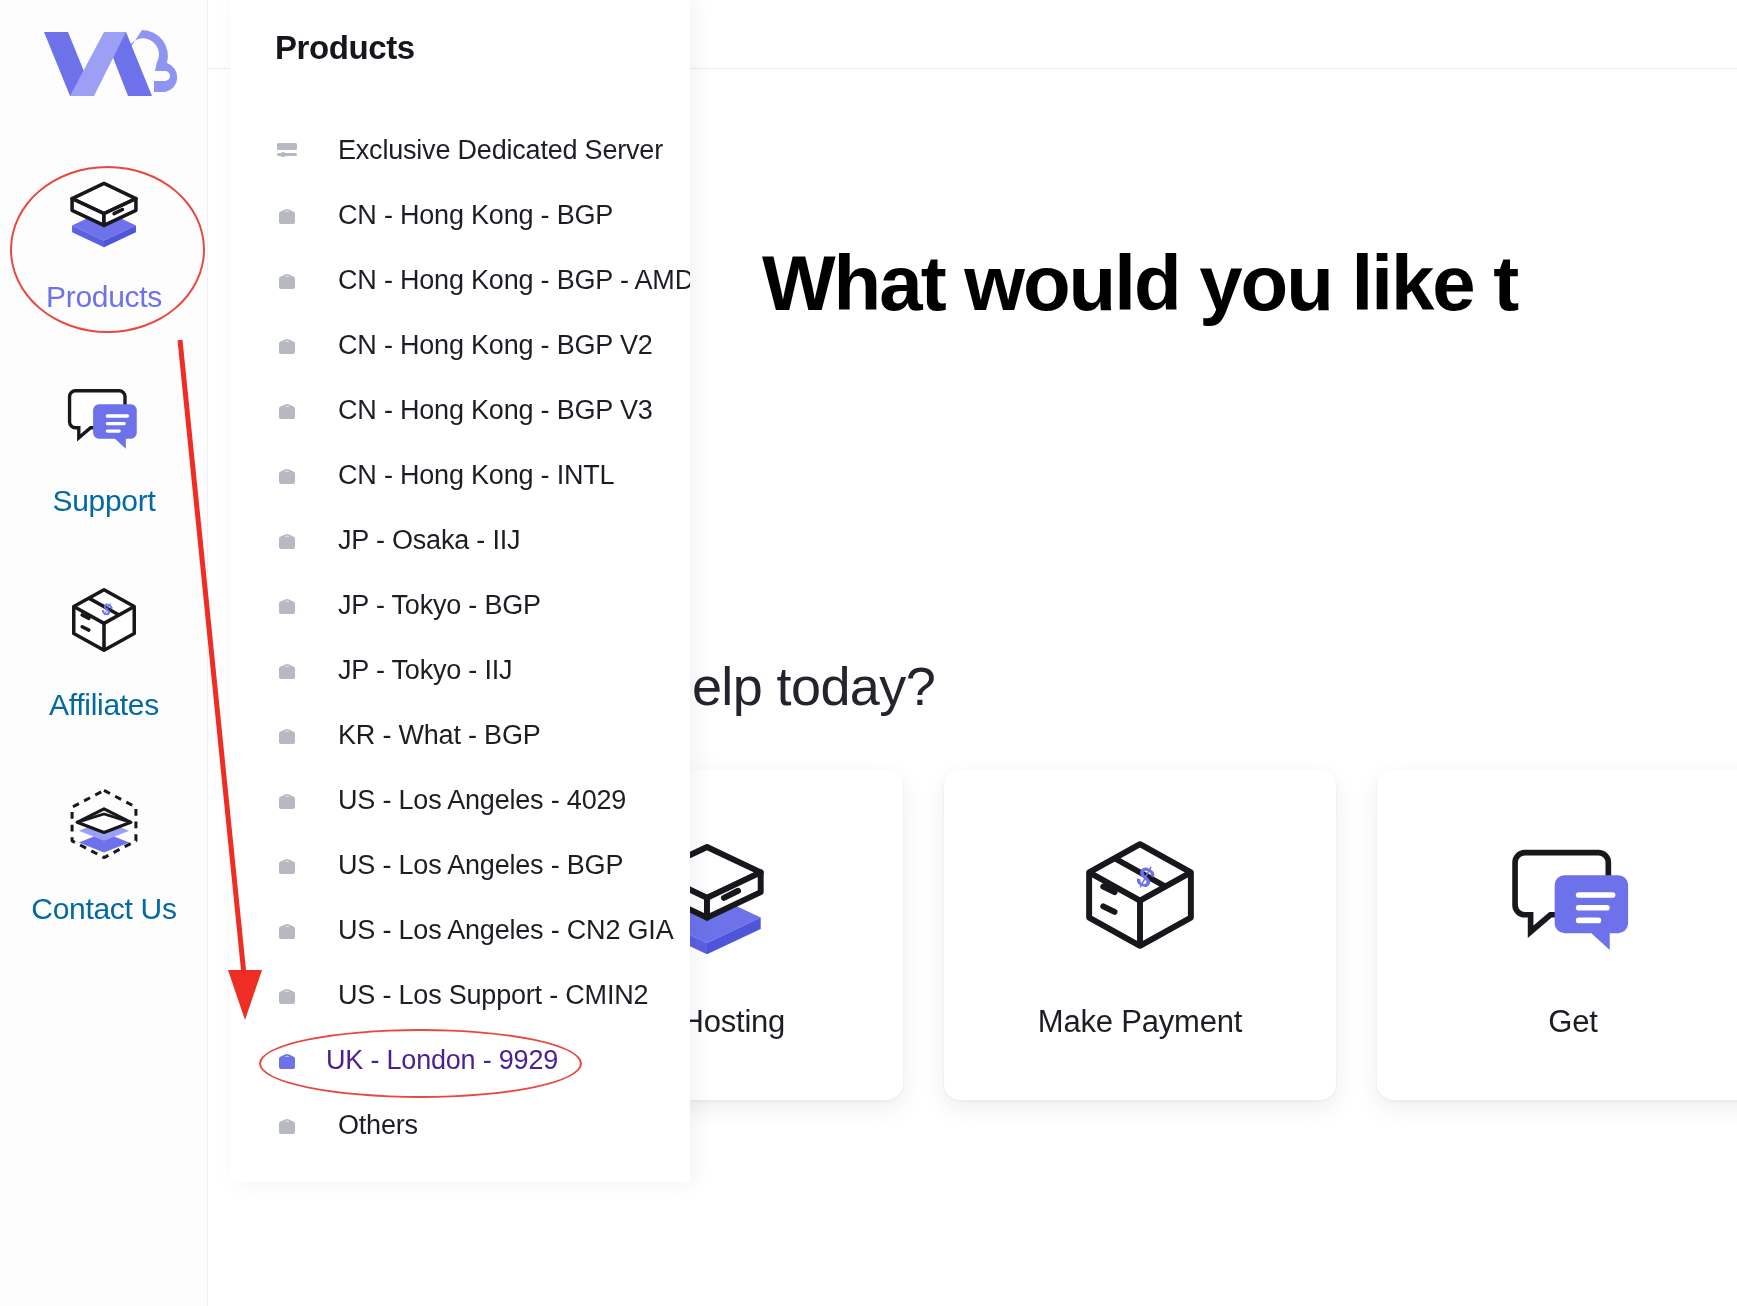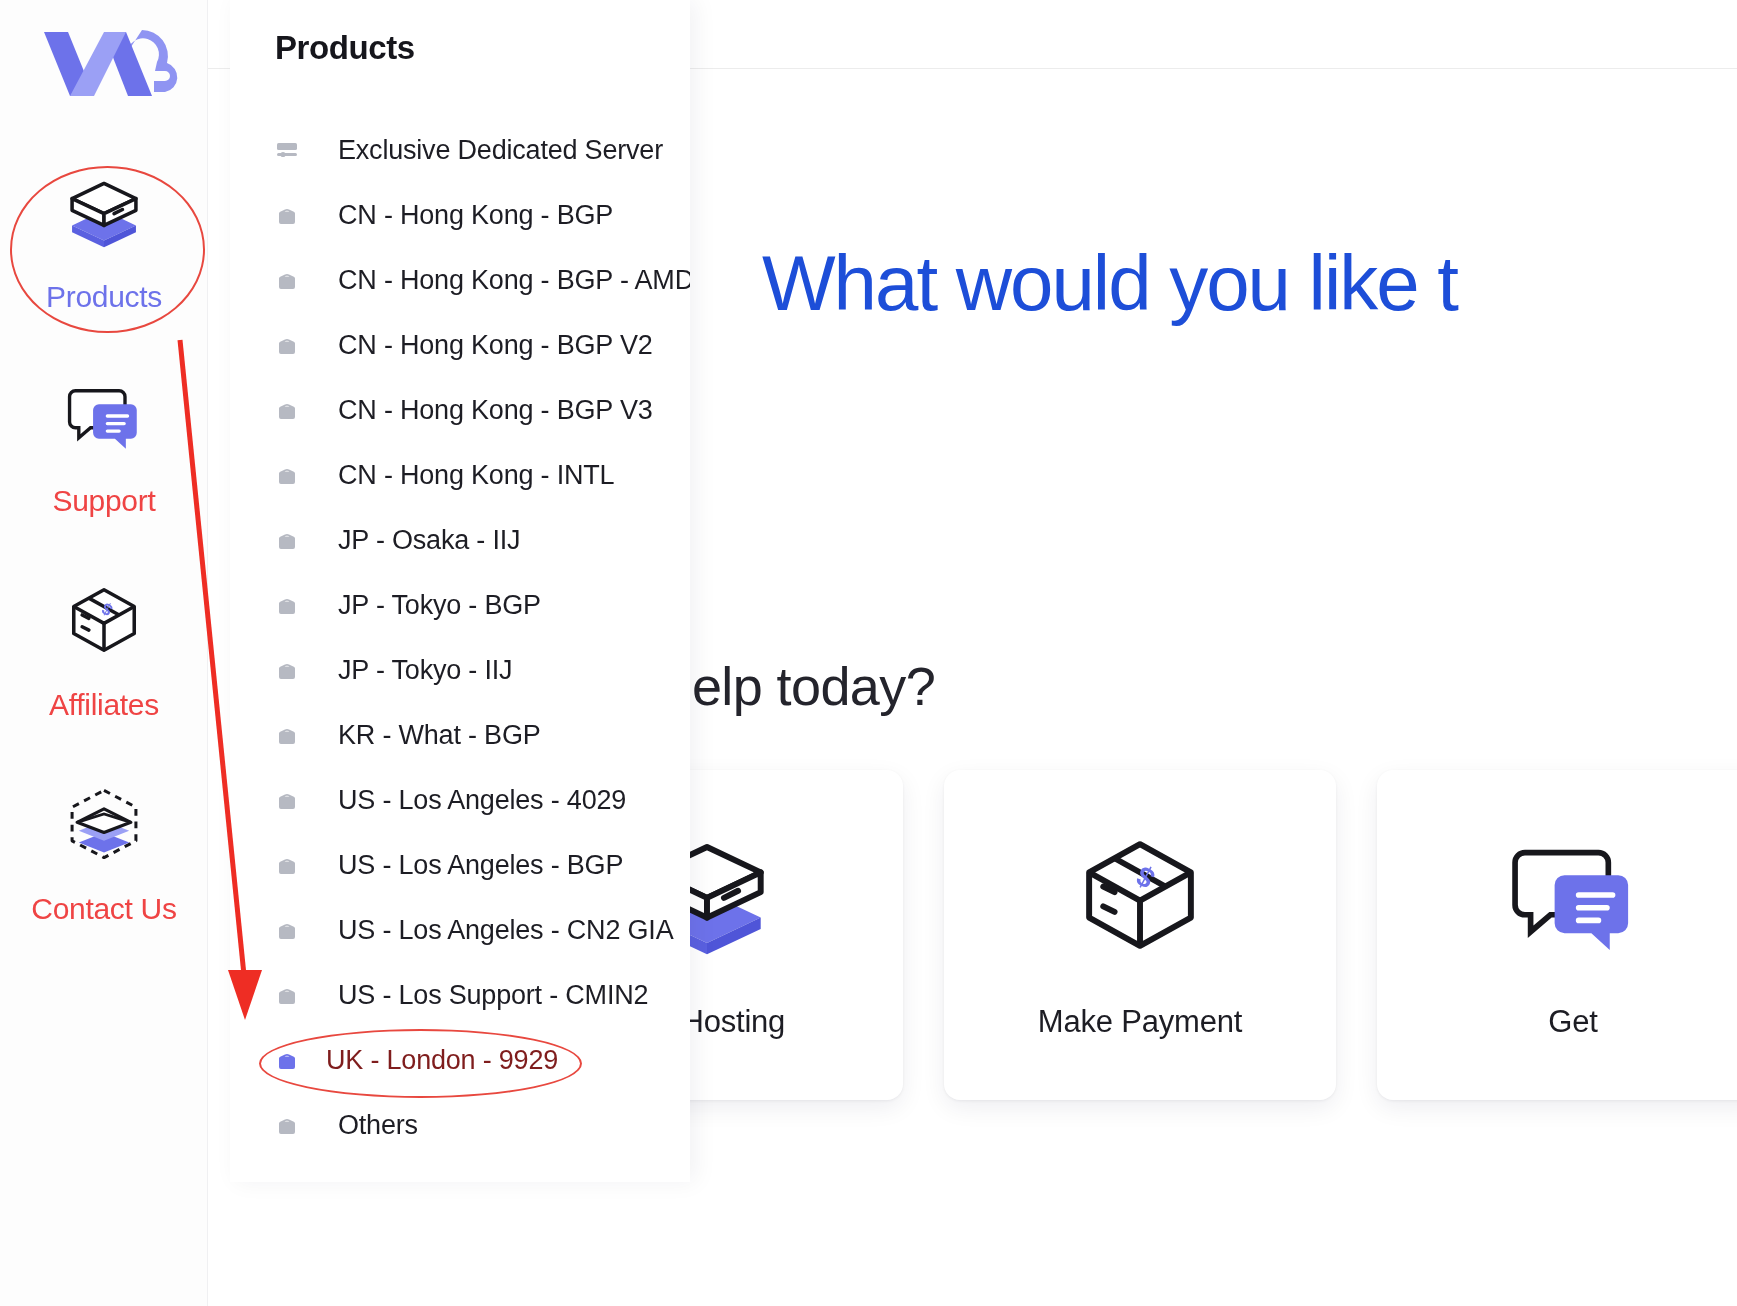--- a/index.html
+++ b/index.html
@@ -21,23 +21,23 @@
     position:absolute; left:0; top:68px; right:0; height:1px;
     background:#ececec;
   }
   .hero {
     position:absolute; left:0; top:0; right:0; bottom:0;
   }
   .hero-line1 {
     position:absolute;
     left:555px; top:238px;
     font-size:78px;
-    font-weight:400;
+    font-weight:700;
     letter-spacing:-2.0px;
-    color:#1d4ed8;
+    color:#000000;
     white-space:nowrap;
   }
   .hero-line2 {
     position:absolute;
     left:300px; top:655px;
     font-size:54px;
     font-weight:300;
     letter-spacing:-0.6px;
     color:#24242c;
     white-space:nowrap;
@@ -82,21 +82,21 @@
     width:208px; height:204px;
     display:flex; flex-direction:column;
     align-items:center; justify-content:flex-start;
     padding-top:10px;
     cursor:pointer;
   }
   .nav-icon { width:84px; height:84px; display:block; }
   .nav-label {
     margin-top:26px;
     font-size:30px;
-    color:#ef4444;
+    color:#0369a1;
     letter-spacing:-0.3px;
     white-space:nowrap;
   }
   .nav-item.active .nav-label { color:#6d72ea; }
 
   
   .dropdown {
     position:absolute; left:230px; top:0;
     width:460px; height:1182px;
     background:#ffffff;
@@ -115,21 +115,21 @@
     padding-left:45px; cursor:pointer;
   }
   .dd-ico { width:24px; height:24px; flex:0 0 24px; display:block; }
   .dd-text {
     margin-left:39px;
     font-size:27px;
     color:#1d1d24;
     letter-spacing:-0.2px;
     white-space:nowrap;
   }
-  .dd-item.highlight .dd-text { color:#7f1d1d;margin-left:27px; }
+  .dd-item.highlight .dd-text { color:#4c1d95;margin-left:27px; }
 
   
   .anno { position:absolute; z-index:40; pointer-events:none; }
   .ellipse {
     border:2px solid #e8483f;
     border-radius:50%;
     background:transparent;
   }
   #ellipse-products { left:10px; top:166px; width:195px; height:167px; }
   #ellipse-uk { left:259px; top:1029px; width:323px; height:69px; }

